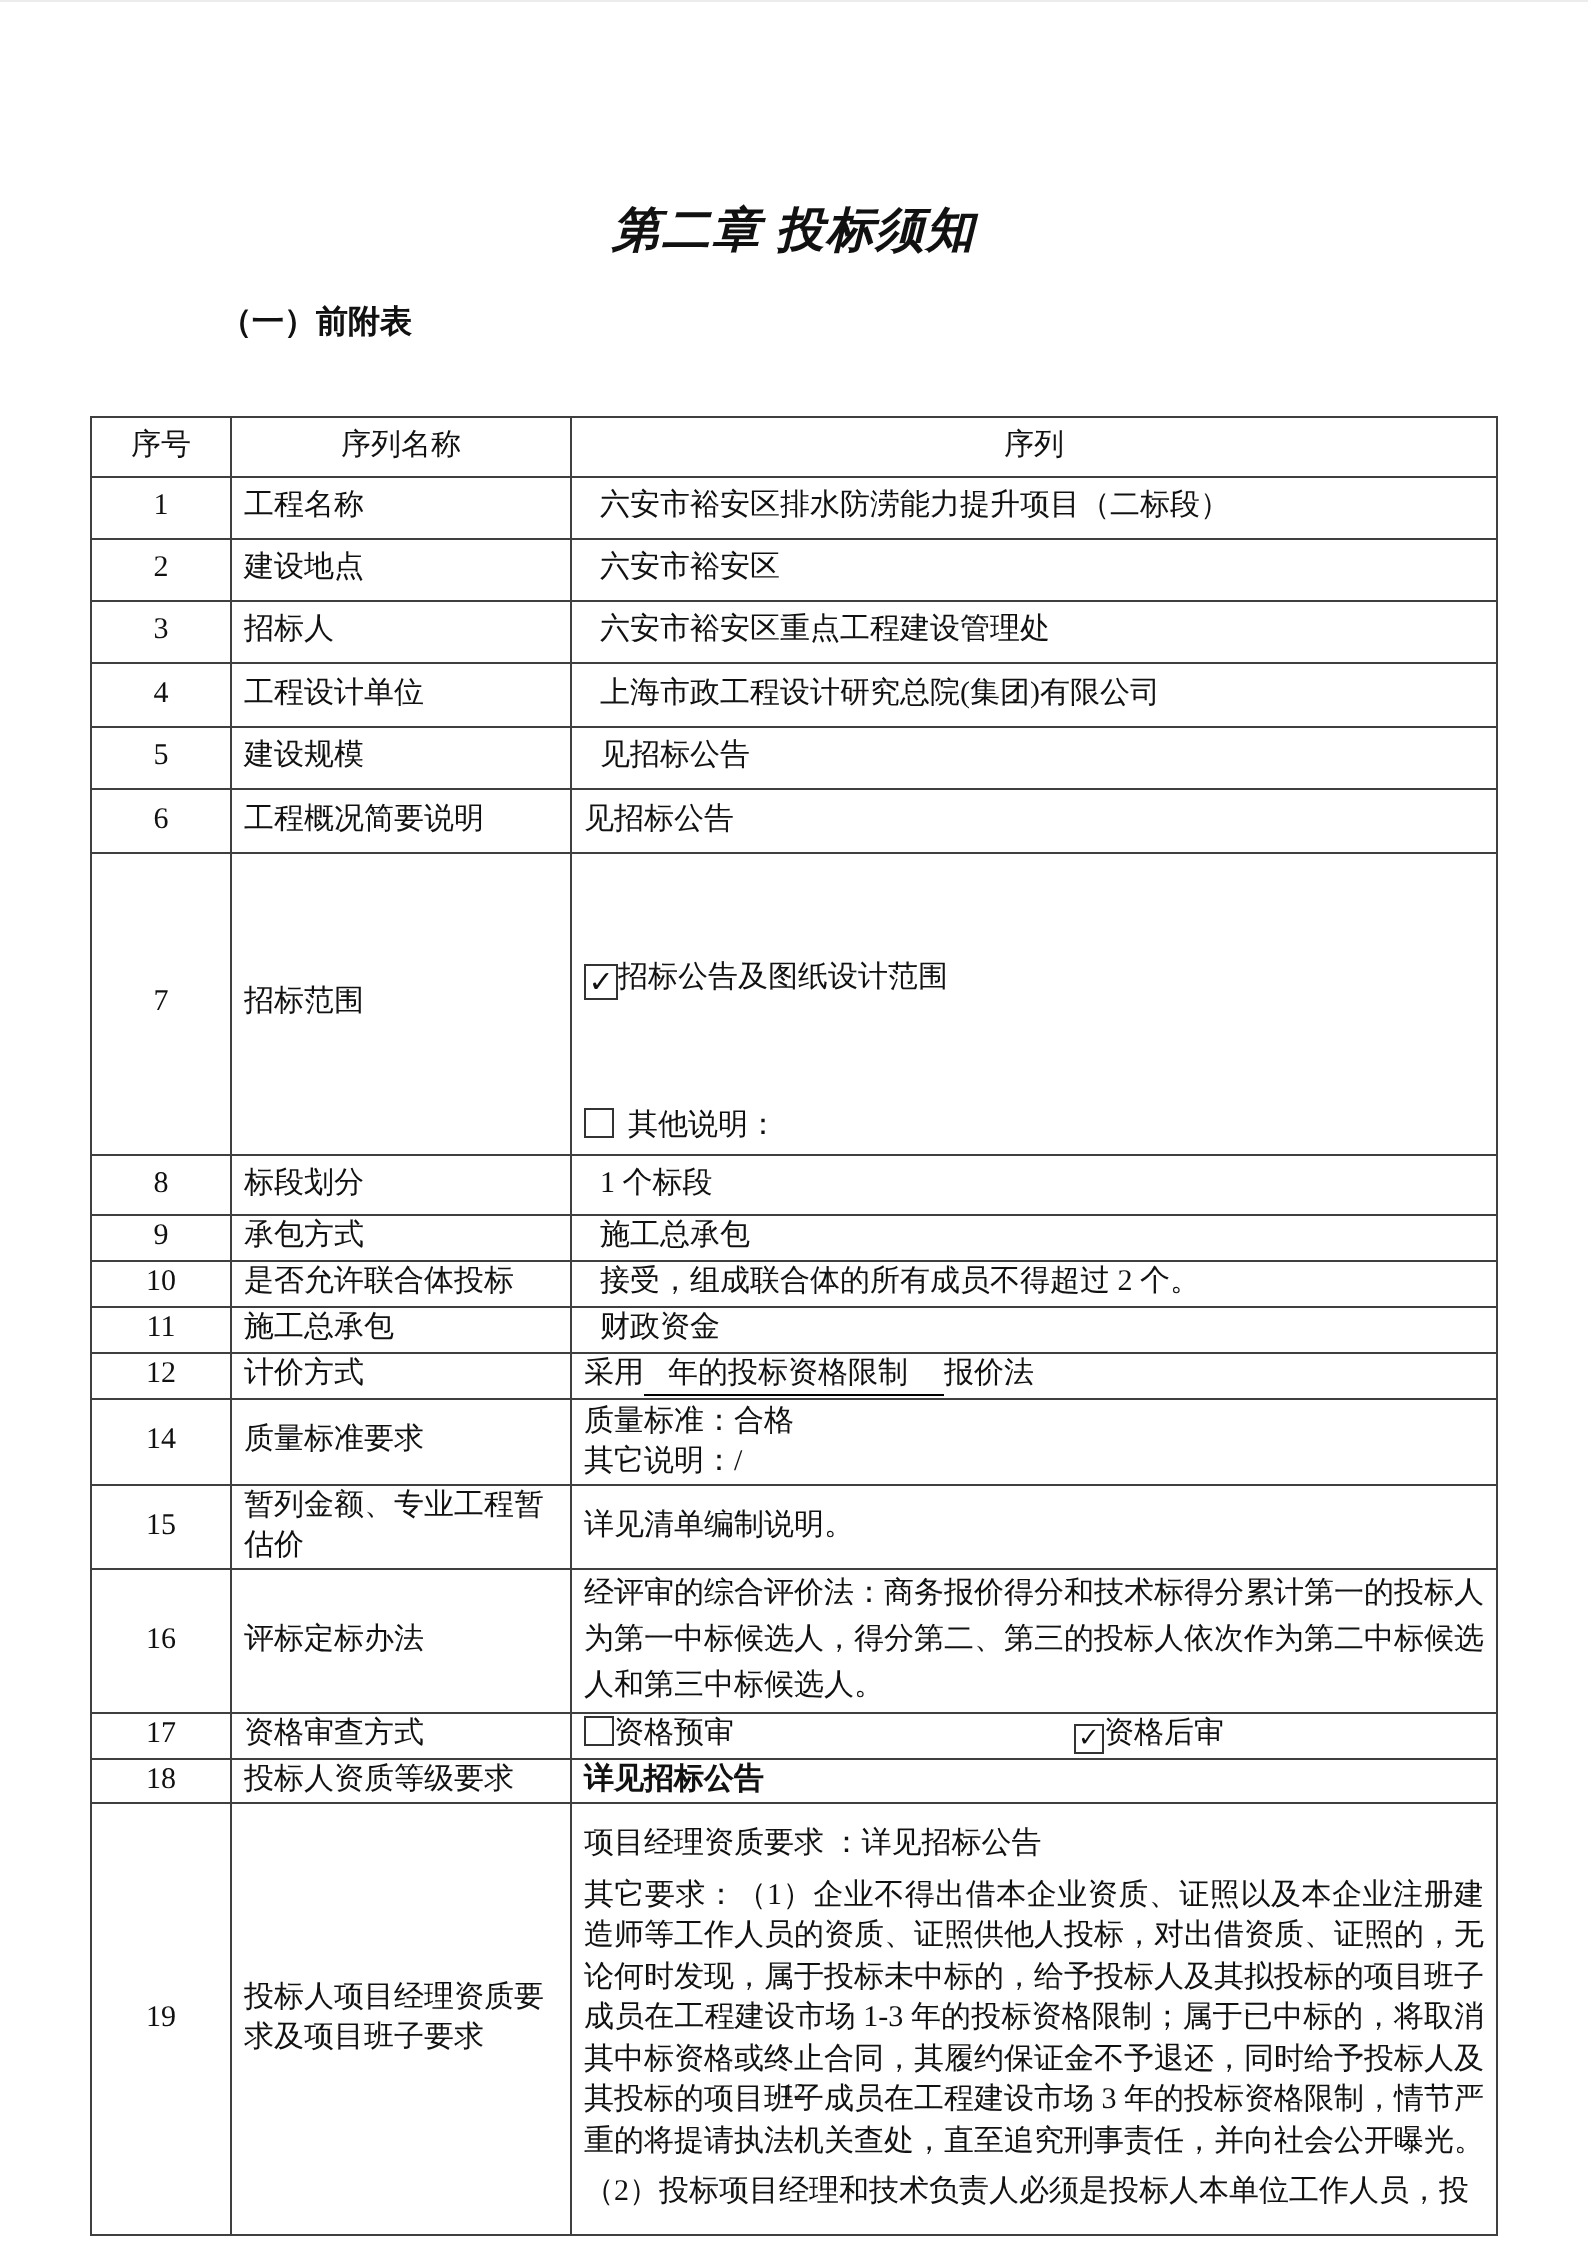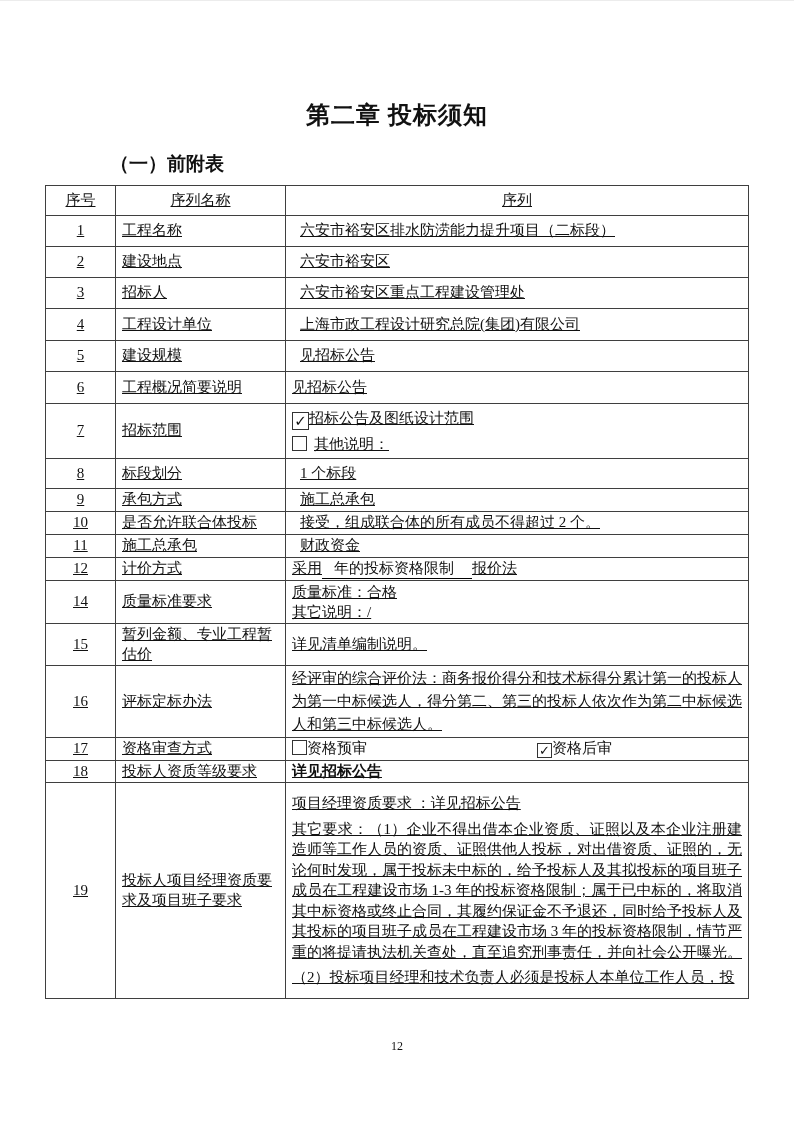--- a/index.html
+++ b/index.html
@@ -5,31 +5,31 @@
   html,body { margin:0; padding:0; background:#ffffff; }
   body {
     width:794px; height:1122px; position:relative;
     font-family:"Liberation Serif","DejaVu Serif",serif;
     color:#111; -webkit-font-smoothing:antialiased;
   }
   .page { position:absolute; inset:0; border-top:1px solid #ececec; }
 
   .chapter-title {
     position:absolute; top:98px; left:0; width:100%;
-    text-align:center; font-size:24px; font-weight:bold; letter-spacing:1px;
+    text-align:center; font-size:24px; font-weight:bold; letter-spacing:1px;font-style:italic;
   }
   .section-heading {
     position:absolute; top:150px; left:110px;
-    font-size:19px; font-weight:bold;
+    font-size:16px; font-weight:bold;
   }
 
   table.front-table {
-    position:absolute; top:184px; left:45px; width:703px;
+    position:absolute; top:207px; left:45px; width:703px;
     border-collapse:collapse; table-layout:fixed;
-    font-size:15px; line-height:1.3;text-decoration:underline;
+    font-size:15px; line-height:1.3;
   }
   .front-table td {
     border:1px solid #3f3f3f; padding:1px 6px;
     vertical-align:middle; overflow:hidden;
   }
   .c-no   { text-align:center; }
   .c-name { padding-left:7px; }
   .c-val  { padding-left:6px; }
   .c-val.sp { padding-left:14px; }
   .hdr td { text-align:center; }
@@ -39,21 +39,21 @@
   .h40 td { height:38px; } .h41 td { height:39px; } .h69 td { height:67px; }
   .h215 td { height:213px; }
 
   .cb {
     display:inline-block; width:13px; height:13px;
     border:1px solid #333; text-align:center;
     line-height:13px; font-size:13px; vertical-align:-2px;
     font-family:"DejaVu Sans",sans-serif;
   }
   .cb.big { width:15px; height:16px; line-height:16px; font-size:15px; vertical-align:-3px; }
-  .opt-line { height:26px; line-height:26px; }
+  .opt-line { height:26px; line-height:26px;margin-top:48px; }
   .gap6 { display:inline-block; width:7px; }
 
   .two-line div { height:20px; line-height:20px; }
   .ul-blank {
     border-bottom:1px solid #000; display:inline-block;
     padding:0 18px 0 12px;
   }
   .ul-short {
     border-bottom:1px solid #000; display:inline-block;
     padding:0 6px;

